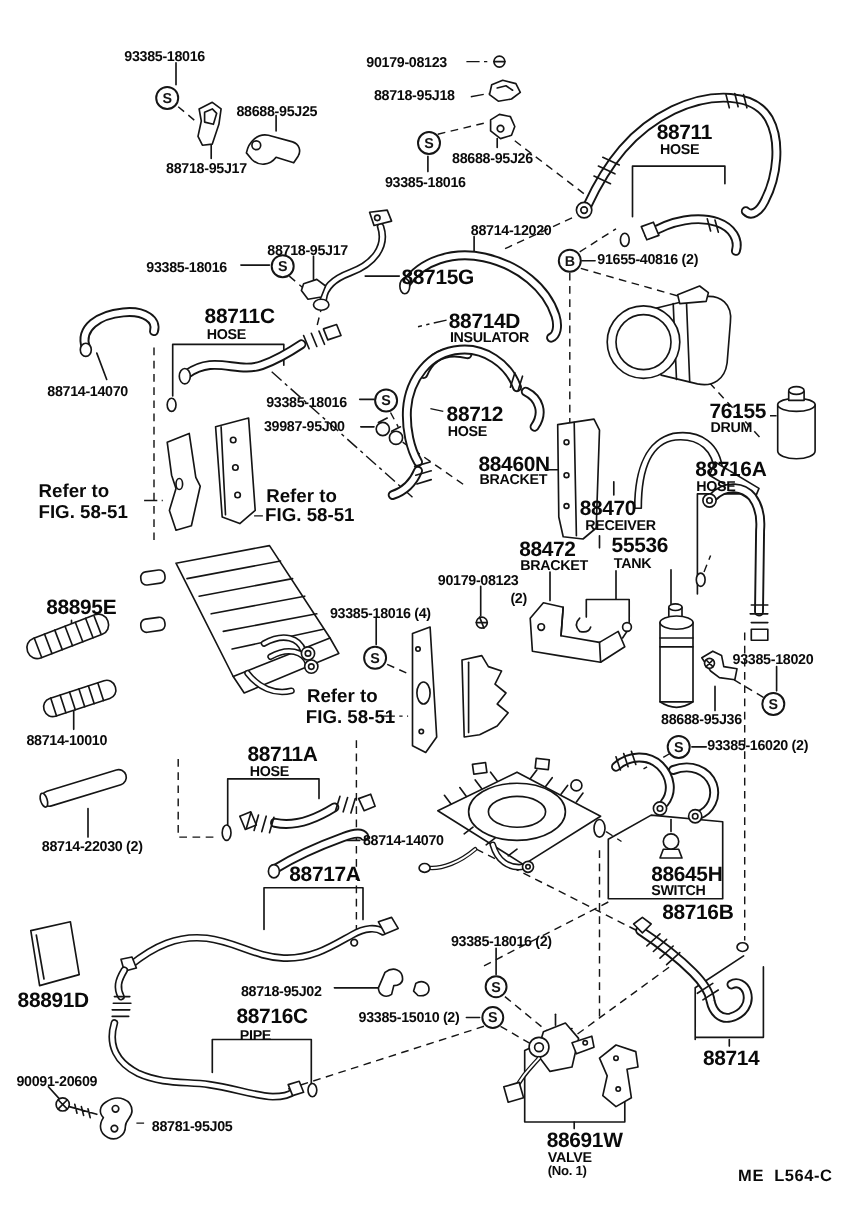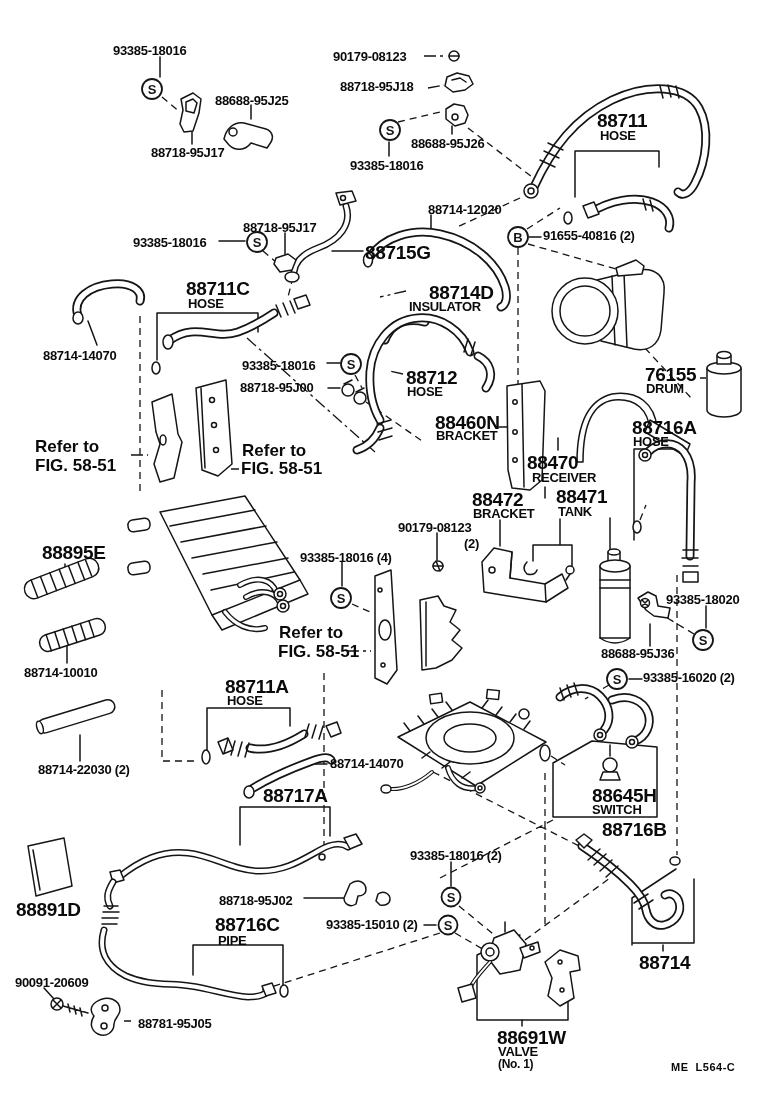--- a/index.html
+++ b/index.html
@@ -5,21 +5,21 @@
   html,body{margin:0;padding:0;background:#fff;}
   #stage{position:relative;width:768px;height:1120px;background:#fff;overflow:hidden;
          font-family:"Liberation Sans",sans-serif;}
   #art{position:absolute;left:0;top:0;}
   .lbl{position:absolute;color:#0a0a0a;font-weight:700;white-space:pre;line-height:1;
        letter-spacing:-0.3px;}
   .lg{font-size:19px;}
   .md{font-size:13px;}
   .sm{font-size:12px;}
   .rf{font-size:17px;letter-spacing:0;text-align:right;}
-  .ft{font-size:11px;letter-spacing:0.5px;}
+  .ft{font-size:15px;letter-spacing:0.5px;}
   
   svg .k{stroke:#151515;stroke-width:1.5;fill:none;stroke-linecap:round;stroke-linejoin:round;}
   svg .f{stroke:#151515;stroke-width:1.5;fill:#fff;stroke-linejoin:round;}
   svg .ho{stroke:#151515;stroke-width:9;fill:none;stroke-linecap:round;}
   svg .hi{stroke:#fff;stroke-width:5.5;fill:none;stroke-linecap:round;}
   svg .to{stroke:#151515;stroke-width:7;fill:none;stroke-linecap:round;}
   svg .ti{stroke:#fff;stroke-width:4;fill:none;stroke-linecap:round;}
   svg .po{stroke:#151515;stroke-width:6;fill:none;stroke-linecap:round;}
   svg .pi{stroke:#fff;stroke-width:3.2;fill:none;stroke-linecap:round;}
   svg .wo{stroke:#151515;stroke-width:4;fill:none;stroke-linecap:round;}
@@ -405,42 +405,42 @@
 <div class="lbl md" style="left:350px;top:159px">93385-18016</div>
 <div class="lbl lg" style="left:597px;top:111px">88711</div>
 <div class="lbl md" style="left:600px;top:129px">HOSE</div>
 <div class="lbl md" style="left:428px;top:203px">88714-12020</div>
 <div class="lbl md" style="left:543px;top:229px">91655-40816 (2)</div>
 <div class="lbl md" style="left:243px;top:221px">88718-95J17</div>
 <div class="lbl md" style="left:133px;top:236px">93385-18016</div>
 <div class="lbl lg" style="left:365px;top:243px">88715G</div>
 <div class="lbl lg" style="left:186px;top:279px">88711C</div>
 <div class="lbl md" style="left:188px;top:297px">HOSE</div>
-<div class="lbl lg" style="left:429px;top:283px">88714D</div>
+<div class="lbl lg" style="left:408px;top:283px">88714D</div>
 <div class="lbl md" style="left:409px;top:300px">INSULATOR</div>
 <div class="lbl md" style="left:43px;top:349px">88714-14070</div>
 <div class="lbl md" style="left:242px;top:359px">93385-18016</div>
 <div class="lbl lg" style="left:406px;top:368px">88712</div>
 <div class="lbl md" style="left:407px;top:385px">HOSE</div>
-<div class="lbl md" style="left:240px;top:381px">88718-95J00</div>
+<div class="lbl md" style="left:240px;top:381px">39987-95J00</div>
 <div class="lbl lg" style="left:645px;top:365px">76155</div>
 <div class="lbl md" style="left:646px;top:382px">DRUM</div>
 <div class="lbl lg" style="left:435px;top:413px">88460N</div>
 <div class="lbl md" style="left:436px;top:429px">BRACKET</div>
 <div class="lbl lg" style="left:632px;top:418px">88716A</div>
 <div class="lbl md" style="left:633px;top:435px">HOSE</div>
 <div class="lbl rf" style="left:35px;top:438px">Refer to</div>
 <div class="lbl rf" style="left:35px;top:457px">FIG. 58-51</div>
 <div class="lbl rf" style="left:242px;top:442px">Refer to</div>
 <div class="lbl rf" style="left:241px;top:460px">FIG. 58-51</div>
 <div class="lbl lg" style="left:527px;top:453px">88470</div>
 <div class="lbl md" style="left:532px;top:471px">RECEIVER</div>
 <div class="lbl lg" style="left:472px;top:490px">88472</div>
 <div class="lbl md" style="left:473px;top:507px">BRACKET</div>
-<div class="lbl lg" style="left:556px;top:487px">88471</div>
+<div class="lbl lg" style="left:556px;top:487px">55536</div>
 <div class="lbl md" style="left:558px;top:505px">TANK</div>
 <div class="lbl md" style="left:398px;top:521px">90179-08123</div>
 <div class="lbl md" style="left:464px;top:537px">(2)</div>
 <div class="lbl md" style="left:300px;top:551px">93385-18016 (4)</div>
 <div class="lbl lg" style="left:42px;top:543px">88895E</div>
 <div class="lbl md" style="left:666px;top:593px">93385-18020</div>
 <div class="lbl rf" style="left:279px;top:624px">Refer to</div>
 <div class="lbl rf" style="left:278px;top:643px">FIG. 58-51</div>
 <div class="lbl md" style="left:601px;top:647px">88688-95J36</div>
 <div class="lbl md" style="left:643px;top:671px">93385-16020 (2)</div>

